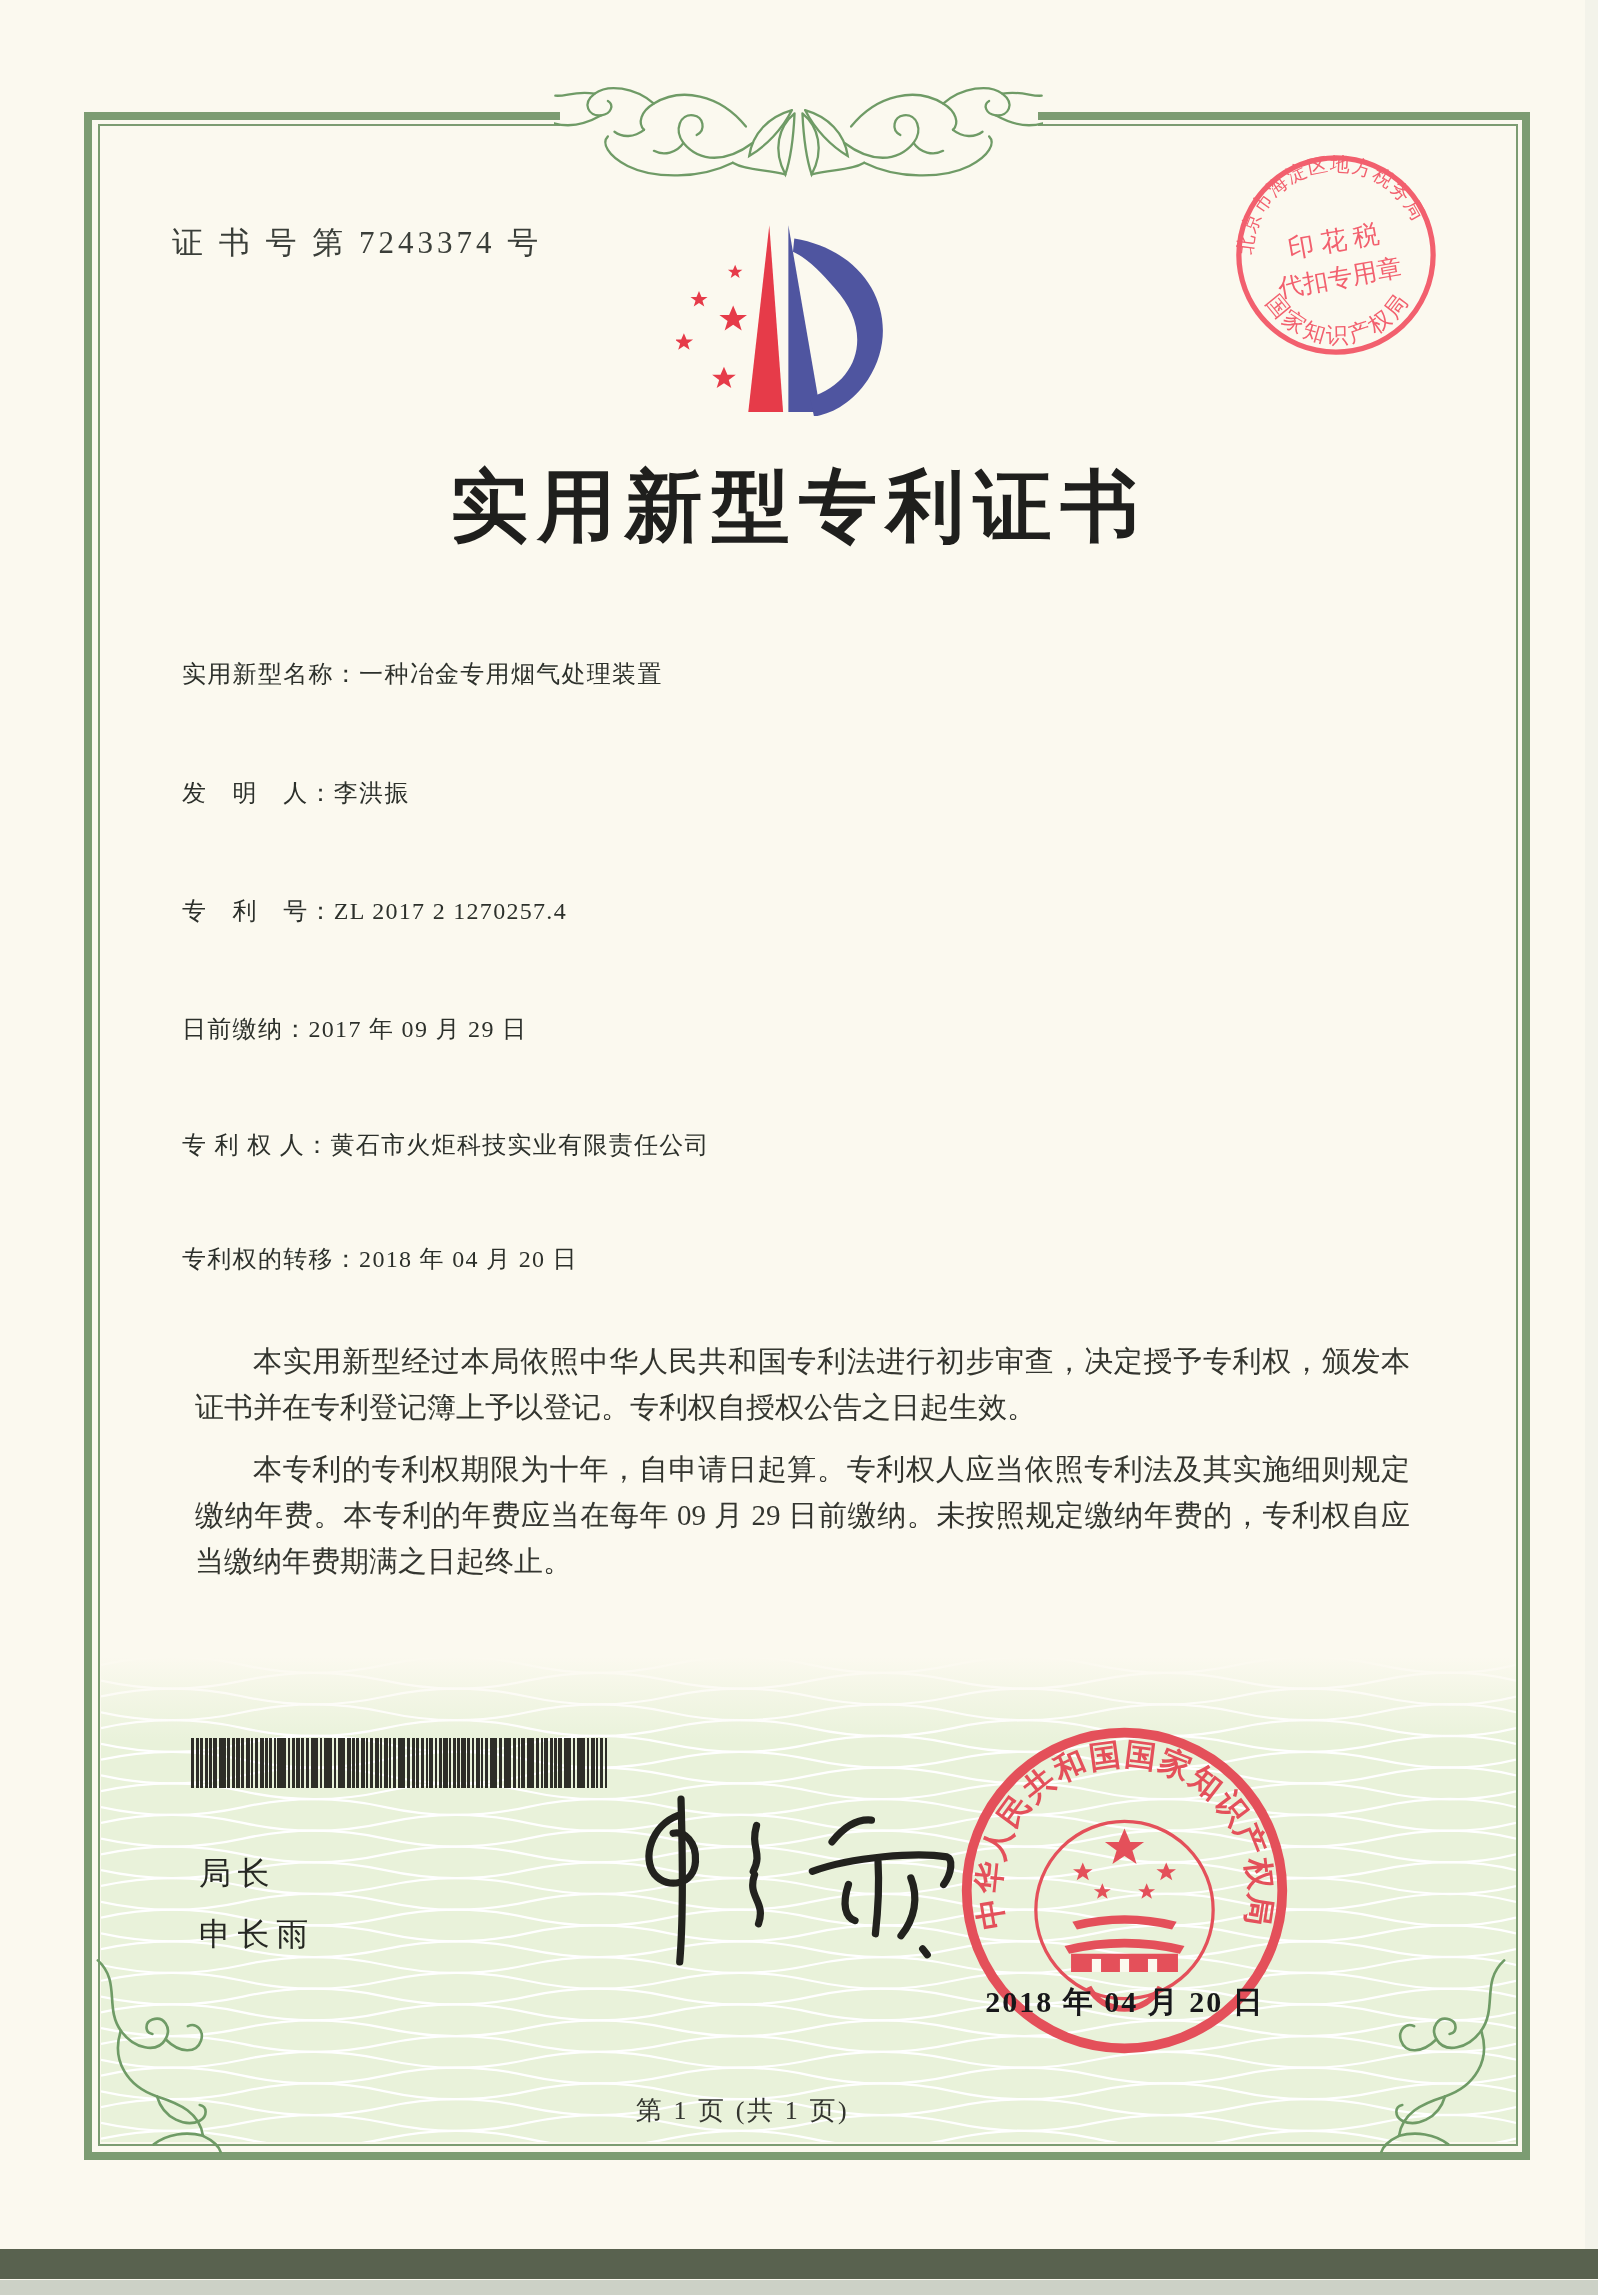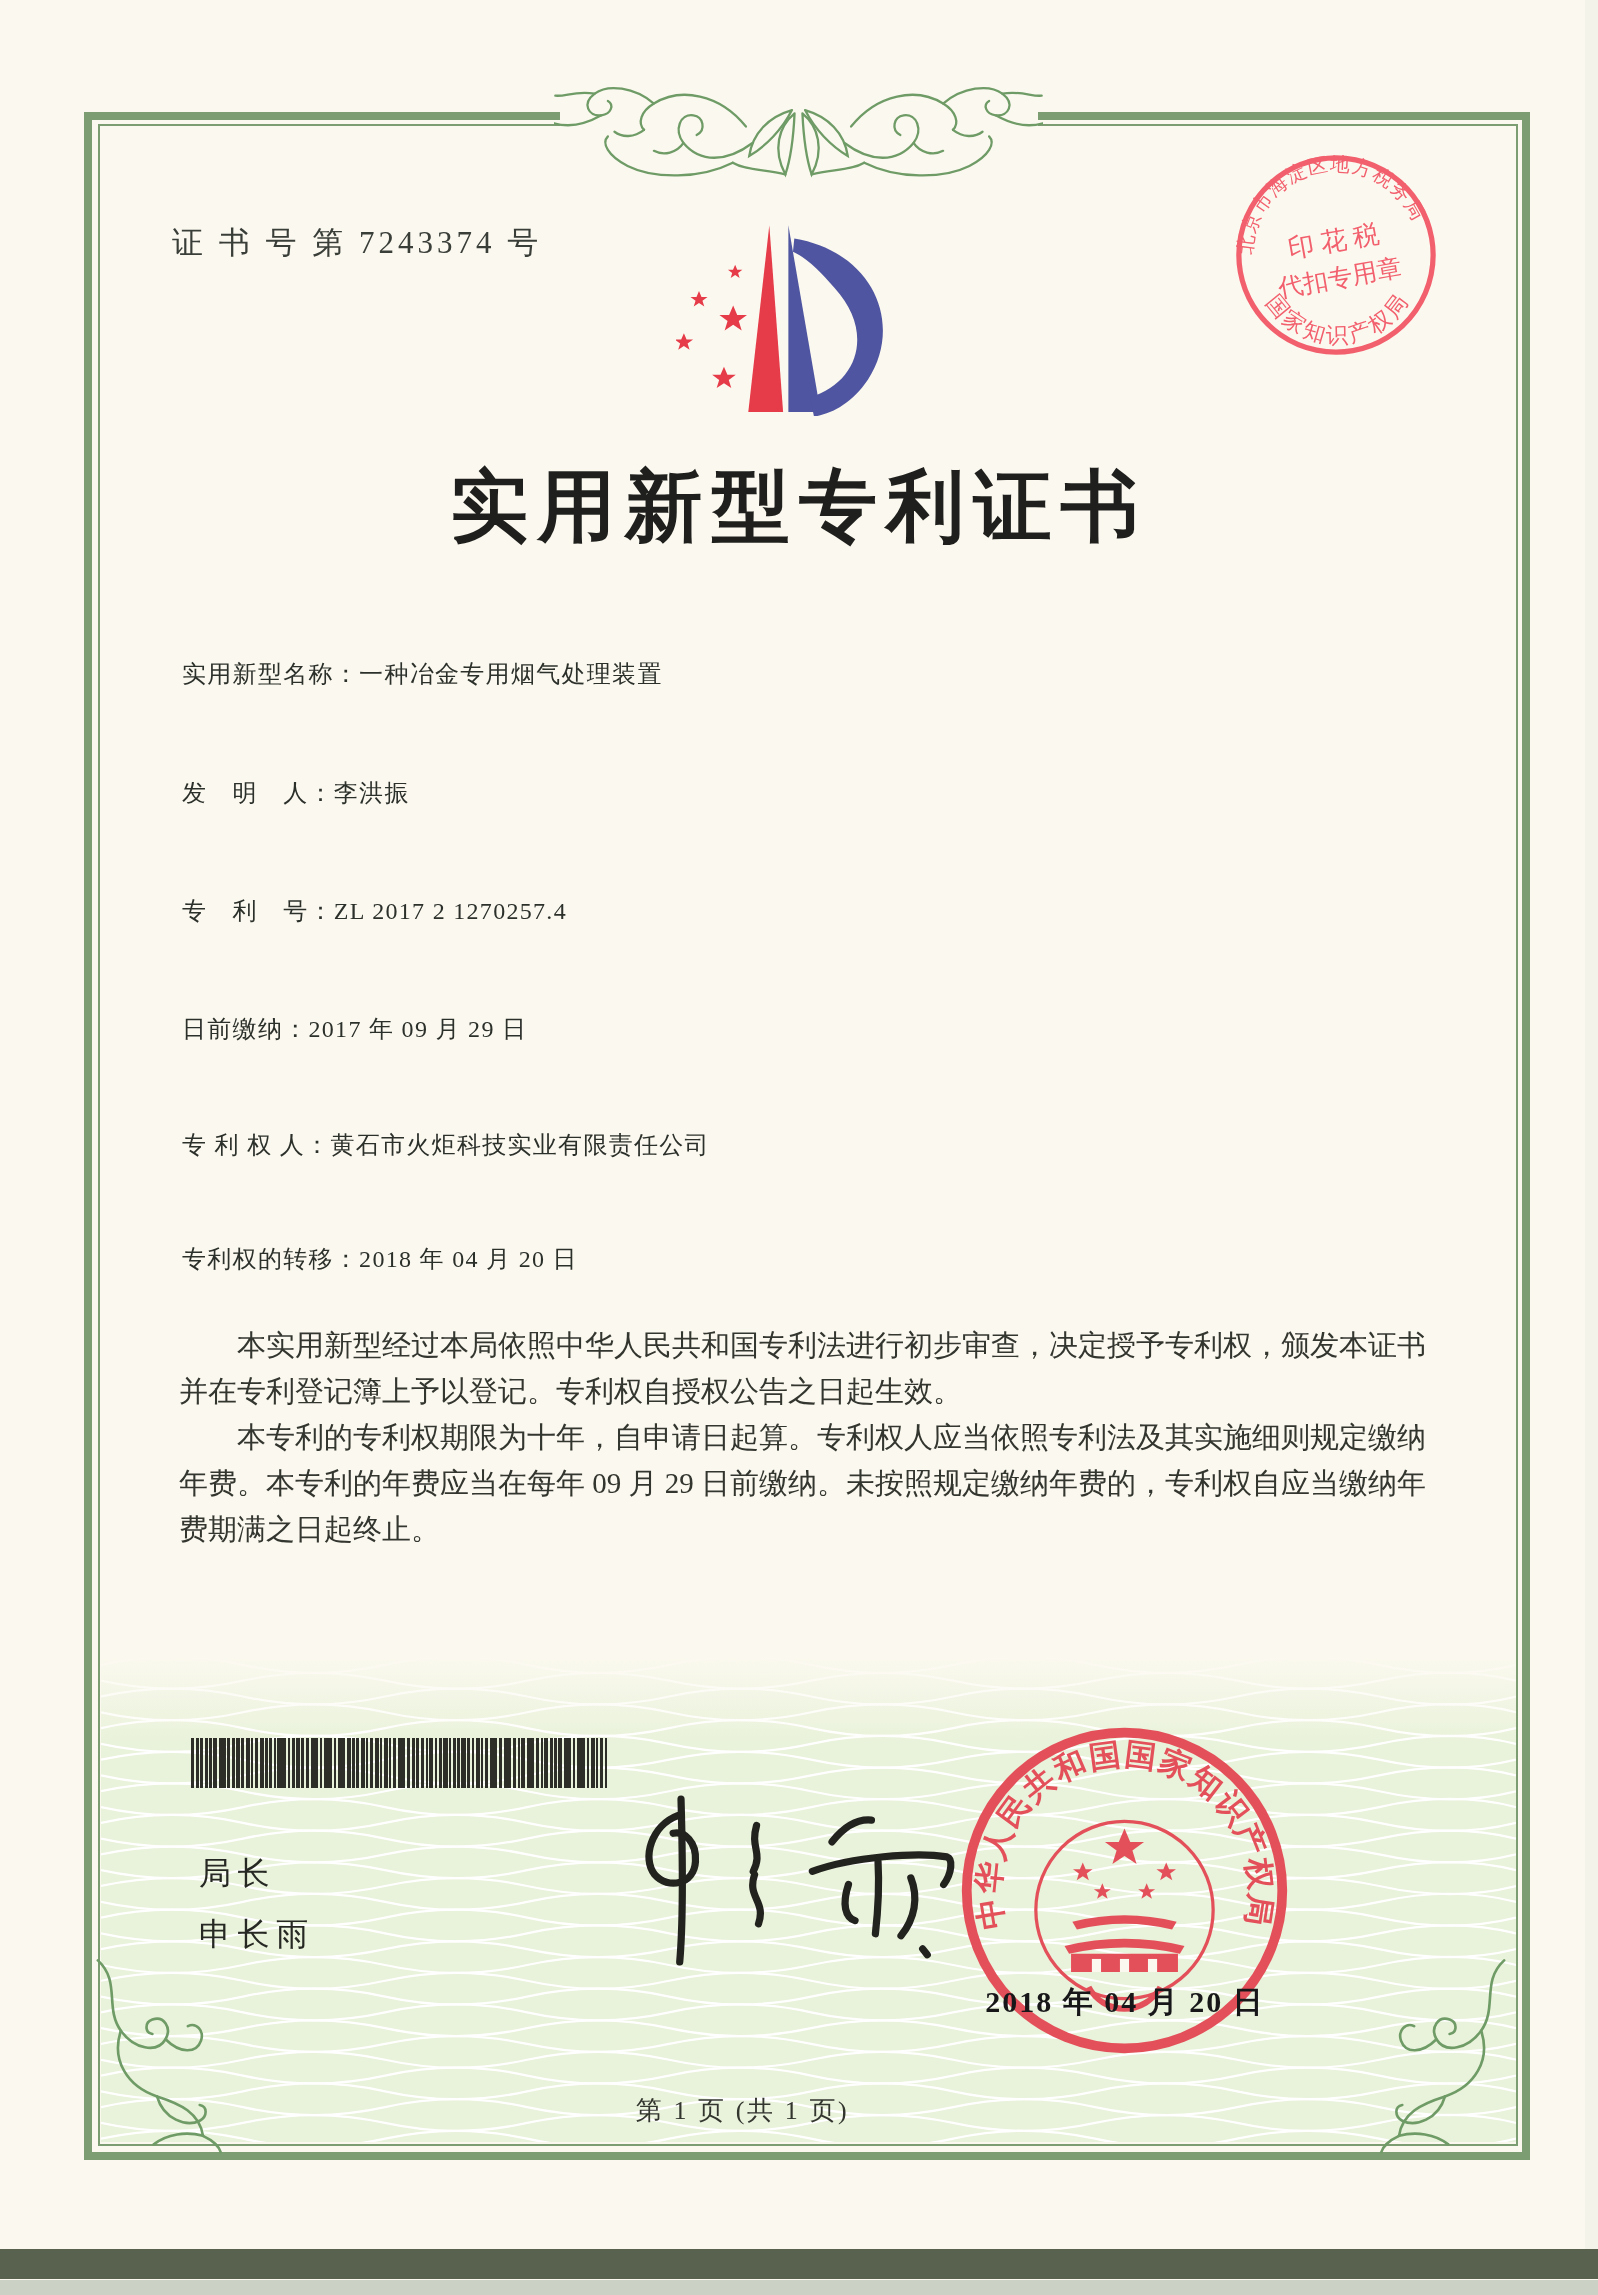--- a/index.html
+++ b/index.html
@@ -21,21 +21,21 @@
   .wave-fade{left:101px;top:1657px;width:1415px;height:86px;
              background:linear-gradient(#fbf9ef,rgba(251,249,239,0));}
   
   .certno{left:150px;top:222px;font-size:31px;letter-spacing:4px;color:#3a3e39;margin-left:22px;}
   .title{left:437px;top:447px;width:724px;text-align:center;font-size:78px;
          font-weight:700;letter-spacing:9.2px;color:#1f1f1d;margin-top:8px;}
   .field{left:182px;font-size:24px;letter-spacing:1.3px;color:#2c302b;white-space:nowrap;}
   .f1{top:658px}.f2{top:777px}.f3{top:895px}.f4{top:1013px}.f5{top:1129px}.f6{top:1243px}
   .body-text{left:179px;top:1322px;width:1247px;font-size:29px;line-height:46px;
              text-align:justify;color:#33352f;}
-  .body-text p{margin:0;text-indent:2em;}
+  .body-text p{margin:16px;text-indent:2em;}
   .barcode{left:191px;top:1738px;width:416px;height:50px;
     background-image:
       repeating-linear-gradient(90deg,#2e2e28 0 2.6px,transparent 2.6px 4.6px),
       repeating-linear-gradient(90deg,#2e2e28 0 1.3px,transparent 1.3px 7.2px),
       repeating-linear-gradient(90deg,#2e2e28 0 2px,transparent 2px 15px);}
   .director-title{left:199px;top:1852px;font-size:32px;letter-spacing:6.6px;color:#262823;}
   .director-name{left:199px;top:1913px;font-size:32px;letter-spacing:6.6px;color:#262823;}
   .seal-date{left:962px;top:1982px;width:326px;text-align:center;font-size:30px;
              letter-spacing:2px;color:#17171a;font-weight:700;}
   .footer{left:591px;top:2093px;width:303px;text-align:center;font-size:26px;

